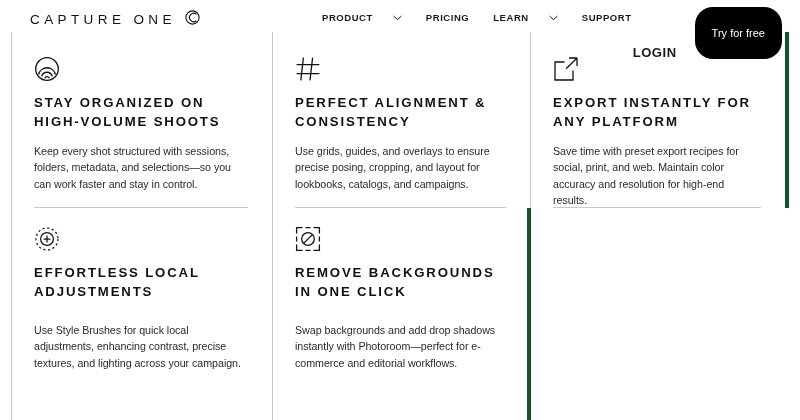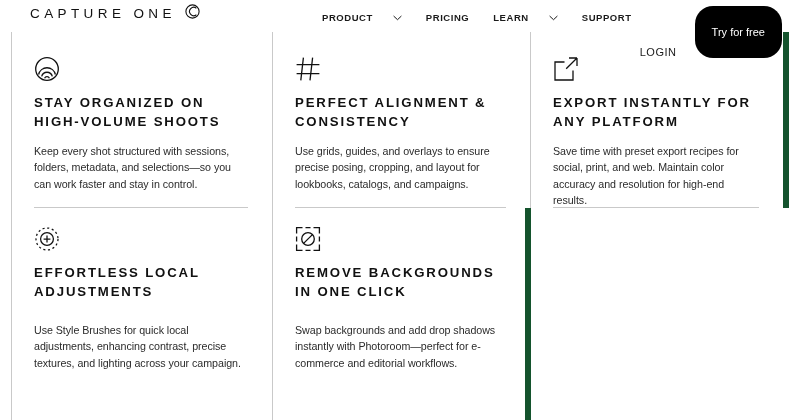--- a/index.html
+++ b/index.html
@@ -11,21 +11,21 @@
     overflow: hidden;
   }
 
   
   .header {
     position: absolute; top: 0; left: 0;
     width: 800px; height: 40px;
     display: flex; align-items: center;
   }
   .logo-wrap {
-    position: absolute; left: 30px; top: 4px;
+    position: absolute; left: 30px; top: 10px;
     display: flex; align-items: center; gap: 9px;
   }
   .logo-text {
     font-size: 13.5px;
     font-weight: 400;
     letter-spacing: 4.4px;
     color: #111;
     white-space: nowrap;
   }
   .logo-mark { display: block; }
@@ -42,21 +42,21 @@
     cursor: pointer;
     white-space: nowrap;
   }
   .chev { display: block; }
 
   .header-right {
     position: absolute; right: 18px; top: 6px;
     display: flex; align-items: center; gap: 18px;
   }
   .login-link {
-    font-size: 11px; font-weight: 400; letter-spacing: 0.55px;
+    font-size: 13px; font-weight: 700; letter-spacing: 0.55px;
     color: #1a1a1a; cursor: pointer; white-space: nowrap; margin-top: 39px;
   }
   .cta-btn {
     background: #000; color: #fff;
     border: none; border-radius: 18px;
     font-family: "Liberation Sans", sans-serif;
     font-size: 11px; font-weight: 400;
     padding: 20px 17px;
     cursor: pointer;
     white-space: nowrap;
@@ -71,21 +71,21 @@
     grid-template-columns: 261px 258px 258px;
     grid-template-rows: 176px 1fr;
     border-left: 1px solid #c9c9c9;
   }
   .cell {
     position: relative;
     padding: 24px 24px 3px 22px;
     border-right: 1px solid #c9c9c9;
   }
   .cell.row2 { padding-top: 18px; }
-  .cell.col3 { border-right: 6px solid #14532d; }
+  .cell.col3 { border-right: 4px solid #14532d; }
 
   
   .cell.row1::after {
     content: "";
     position: absolute;
     left: 22px; right: 24px; bottom: 0;
     border-top: 1px solid #c9c9c9;
   }
 
   .icon-box {

